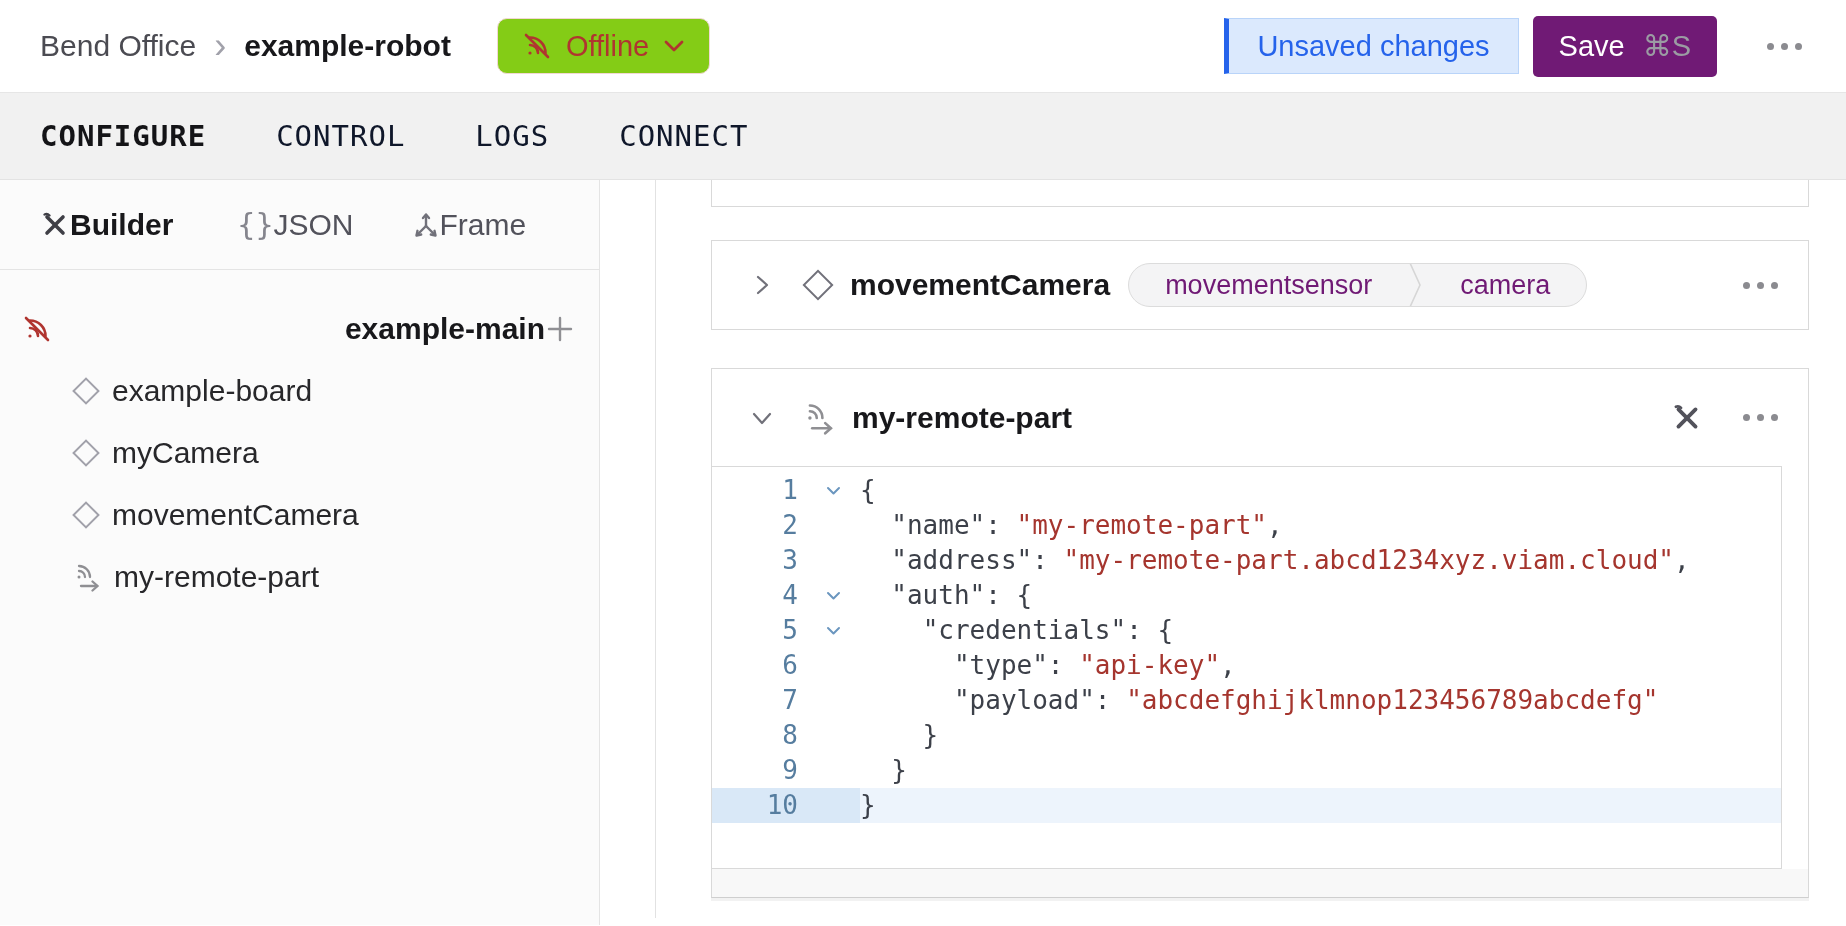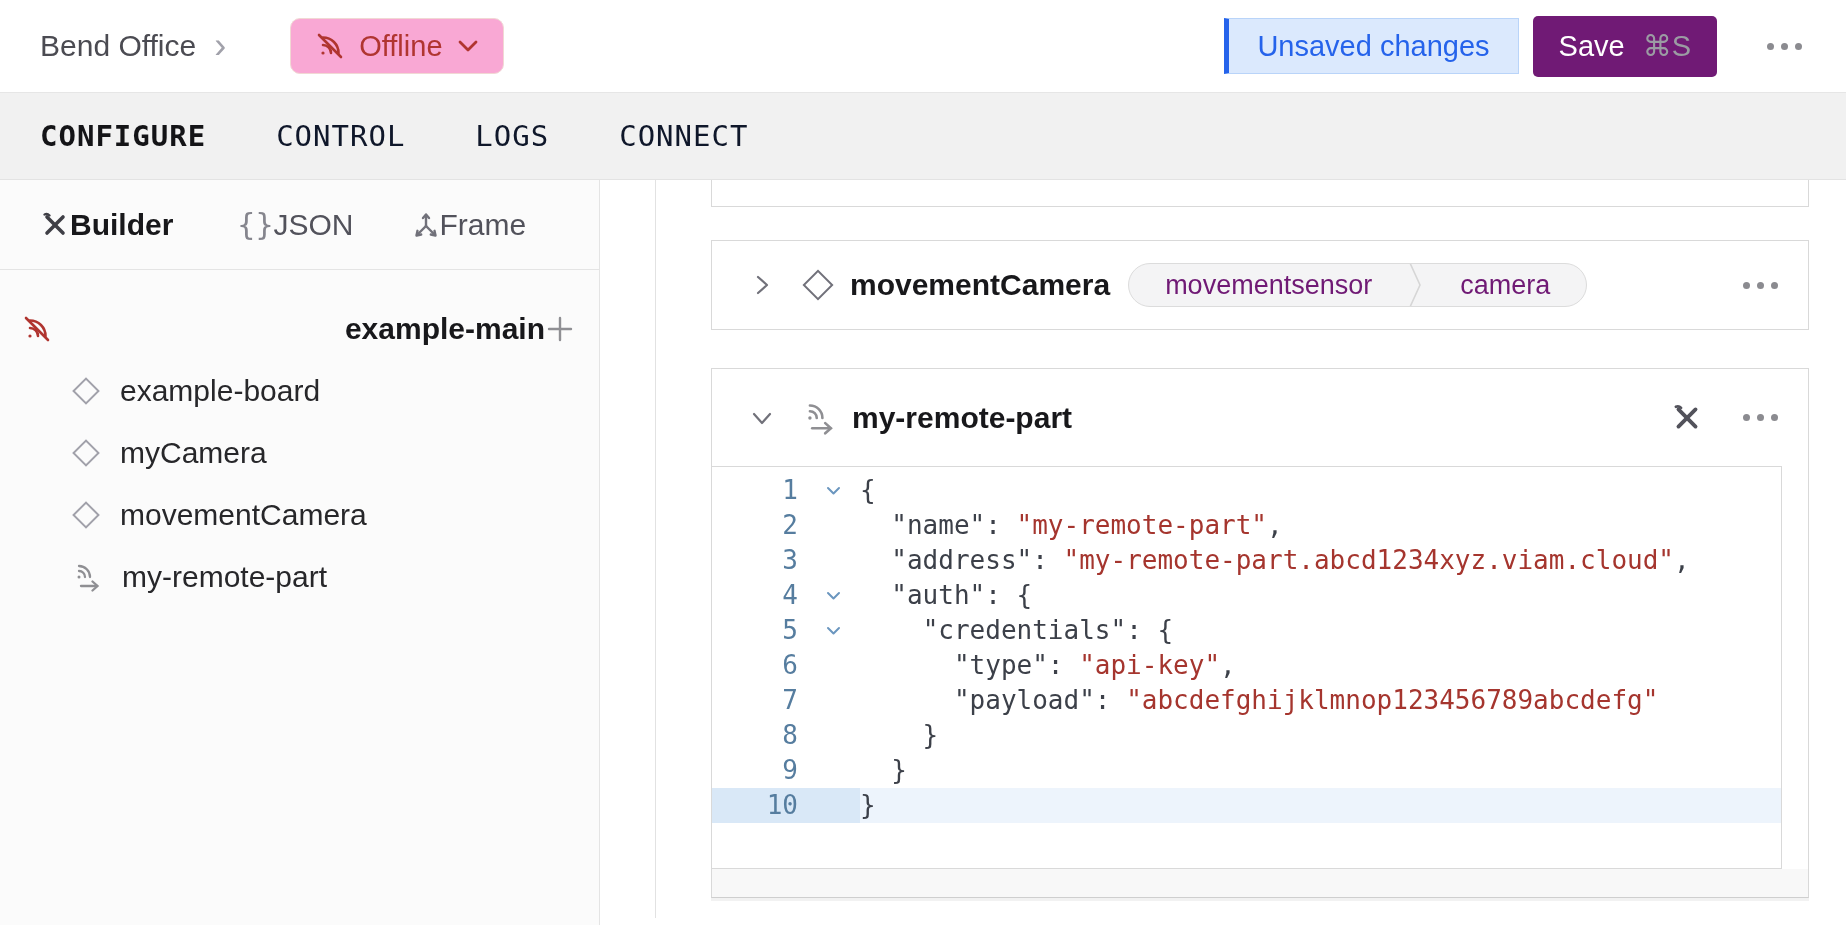--- a/index.html
+++ b/index.html
@@ -6,21 +6,21 @@
   html,body { width:1846px; height:926px; overflow:hidden; background:#fff;
     font-family:"Liberation Sans", sans-serif; color:#1f1f23; }
 
   
   .top-header { height:93px; display:flex; align-items:center; padding:0 44px 0 40px;
     border-bottom:1px solid #e6e6e6; background:#fff; }
   .crumb-org { font-size:30px; color:#4b4b52; }
   .crumb-sep { font-size:36px; color:#a1a1aa; margin:0 18px; line-height:1; }
   .crumb-robot { font-size:30px; font-weight:700; color:#18181b; }
   .status-badge { margin-left:46px; height:56px; padding:0 24px; display:flex; align-items:center; gap:14px;
-    background:#f9a8d4; border:1px solid #f1d8d4; border-radius:10px; cursor:pointer; }
+    background:#84cc16; border:1px solid #f1d8d4; border-radius:10px; cursor:pointer; }
   .status-badge .label { font-size:29px; font-weight:500; color:#b03530; }
   .hdr-spacer { flex:1; }
   .unsaved-chip { height:56px; display:flex; align-items:center; padding:0 28px;
     background:#dbe9fd; border:1px solid #b9d4f9; border-left:5px solid #2563eb; }
   .unsaved-chip span { font-size:29px; color:#2563eb; }
   .save-btn { height:61px; margin-left:14px; display:flex; align-items:center; gap:18px;
     background:#701a75; border:none; border-radius:5px; padding:0 26px; cursor:pointer; }
   .save-btn .save-label { color:#fff; font-size:29px; }
   .save-btn .save-kbd { color:#9b9ba3; font-size:29px; }
   .dots { display:flex; gap:7px; align-items:center; cursor:pointer; }
@@ -46,21 +46,21 @@
   .mode-item .mlabel { font-size:30px; color:#52525b; }
   .mode-item.active .mlabel { font-weight:700; color:#18181b; }
   .mode-builder { margin-right:64px; }
   .mode-json { margin-right:58px; }
   .braces { font-family:"DejaVu Sans Mono", monospace; font-size:30px; color:#85858d; }
   .tree { padding-top:28px;text-align:right; }
   .tree-row { height:62px; display:flex; align-items:center; cursor:pointer; }
   .tree-root { padding:0 24px 0 22px; }
   .tree-root .tlabel { font-size:30px; font-weight:700; color:#18181b; margin-left:20px; flex:1; }
   .tree-child { padding-left:72px; }
-  .tree-child .tlabel { font-size:30px; color:#27272a; margin-left:20px; }
+  .tree-child .tlabel { font-size:30px; color:#27272a; margin-left:12px; }
 
   
   .main-col { margin-left:111px; width:1098px; }
   .card { background:#fff; border:1px solid #d9d9d9; }
   .card-partial { height:27px; border-top:none; }
   .card-component { margin-top:33px; height:90px; display:flex; align-items:center; padding:0 30px 0 38px; }
   .card-title { font-size:30px; font-weight:700; color:#18181b; }
   .comp-title { margin:0 18px 0 16px; }
   .pill { height:44px; display:flex; align-items:center; background:#f4f4f5;
     border:1px solid #dcdcdc; border-radius:22px; overflow:hidden; }
@@ -89,20 +89,21 @@
   .card-footer { height:28px; background:#f8f8f8; }
 
   svg { display:block; }
 </style>
 </head>
 <body>
 
 <header class="top-header">
   <span class="crumb-org">Bend Office</span>
   <span class="crumb-sep">›</span>
+  <span class="crumb-robot">example-robot</span>
 
   <div class="status-badge">
     <span>
       <svg width="30" height="30" viewBox="0 0 30 30" fill="none" stroke="#b03530" stroke-width="2.6" stroke-linecap="round">
         <circle cx="8" cy="22" r="1.6" fill="#b03530" stroke="none"></circle>
         <path d="M8 14 a8 8 0 0 1 8 8"></path>
         <path d="M8 6.5 a15.5 15.5 0 0 1 15.5 15.5"></path>
         <line x1="4" y1="4" x2="26" y2="26"></line>
       </svg>
     </span>

